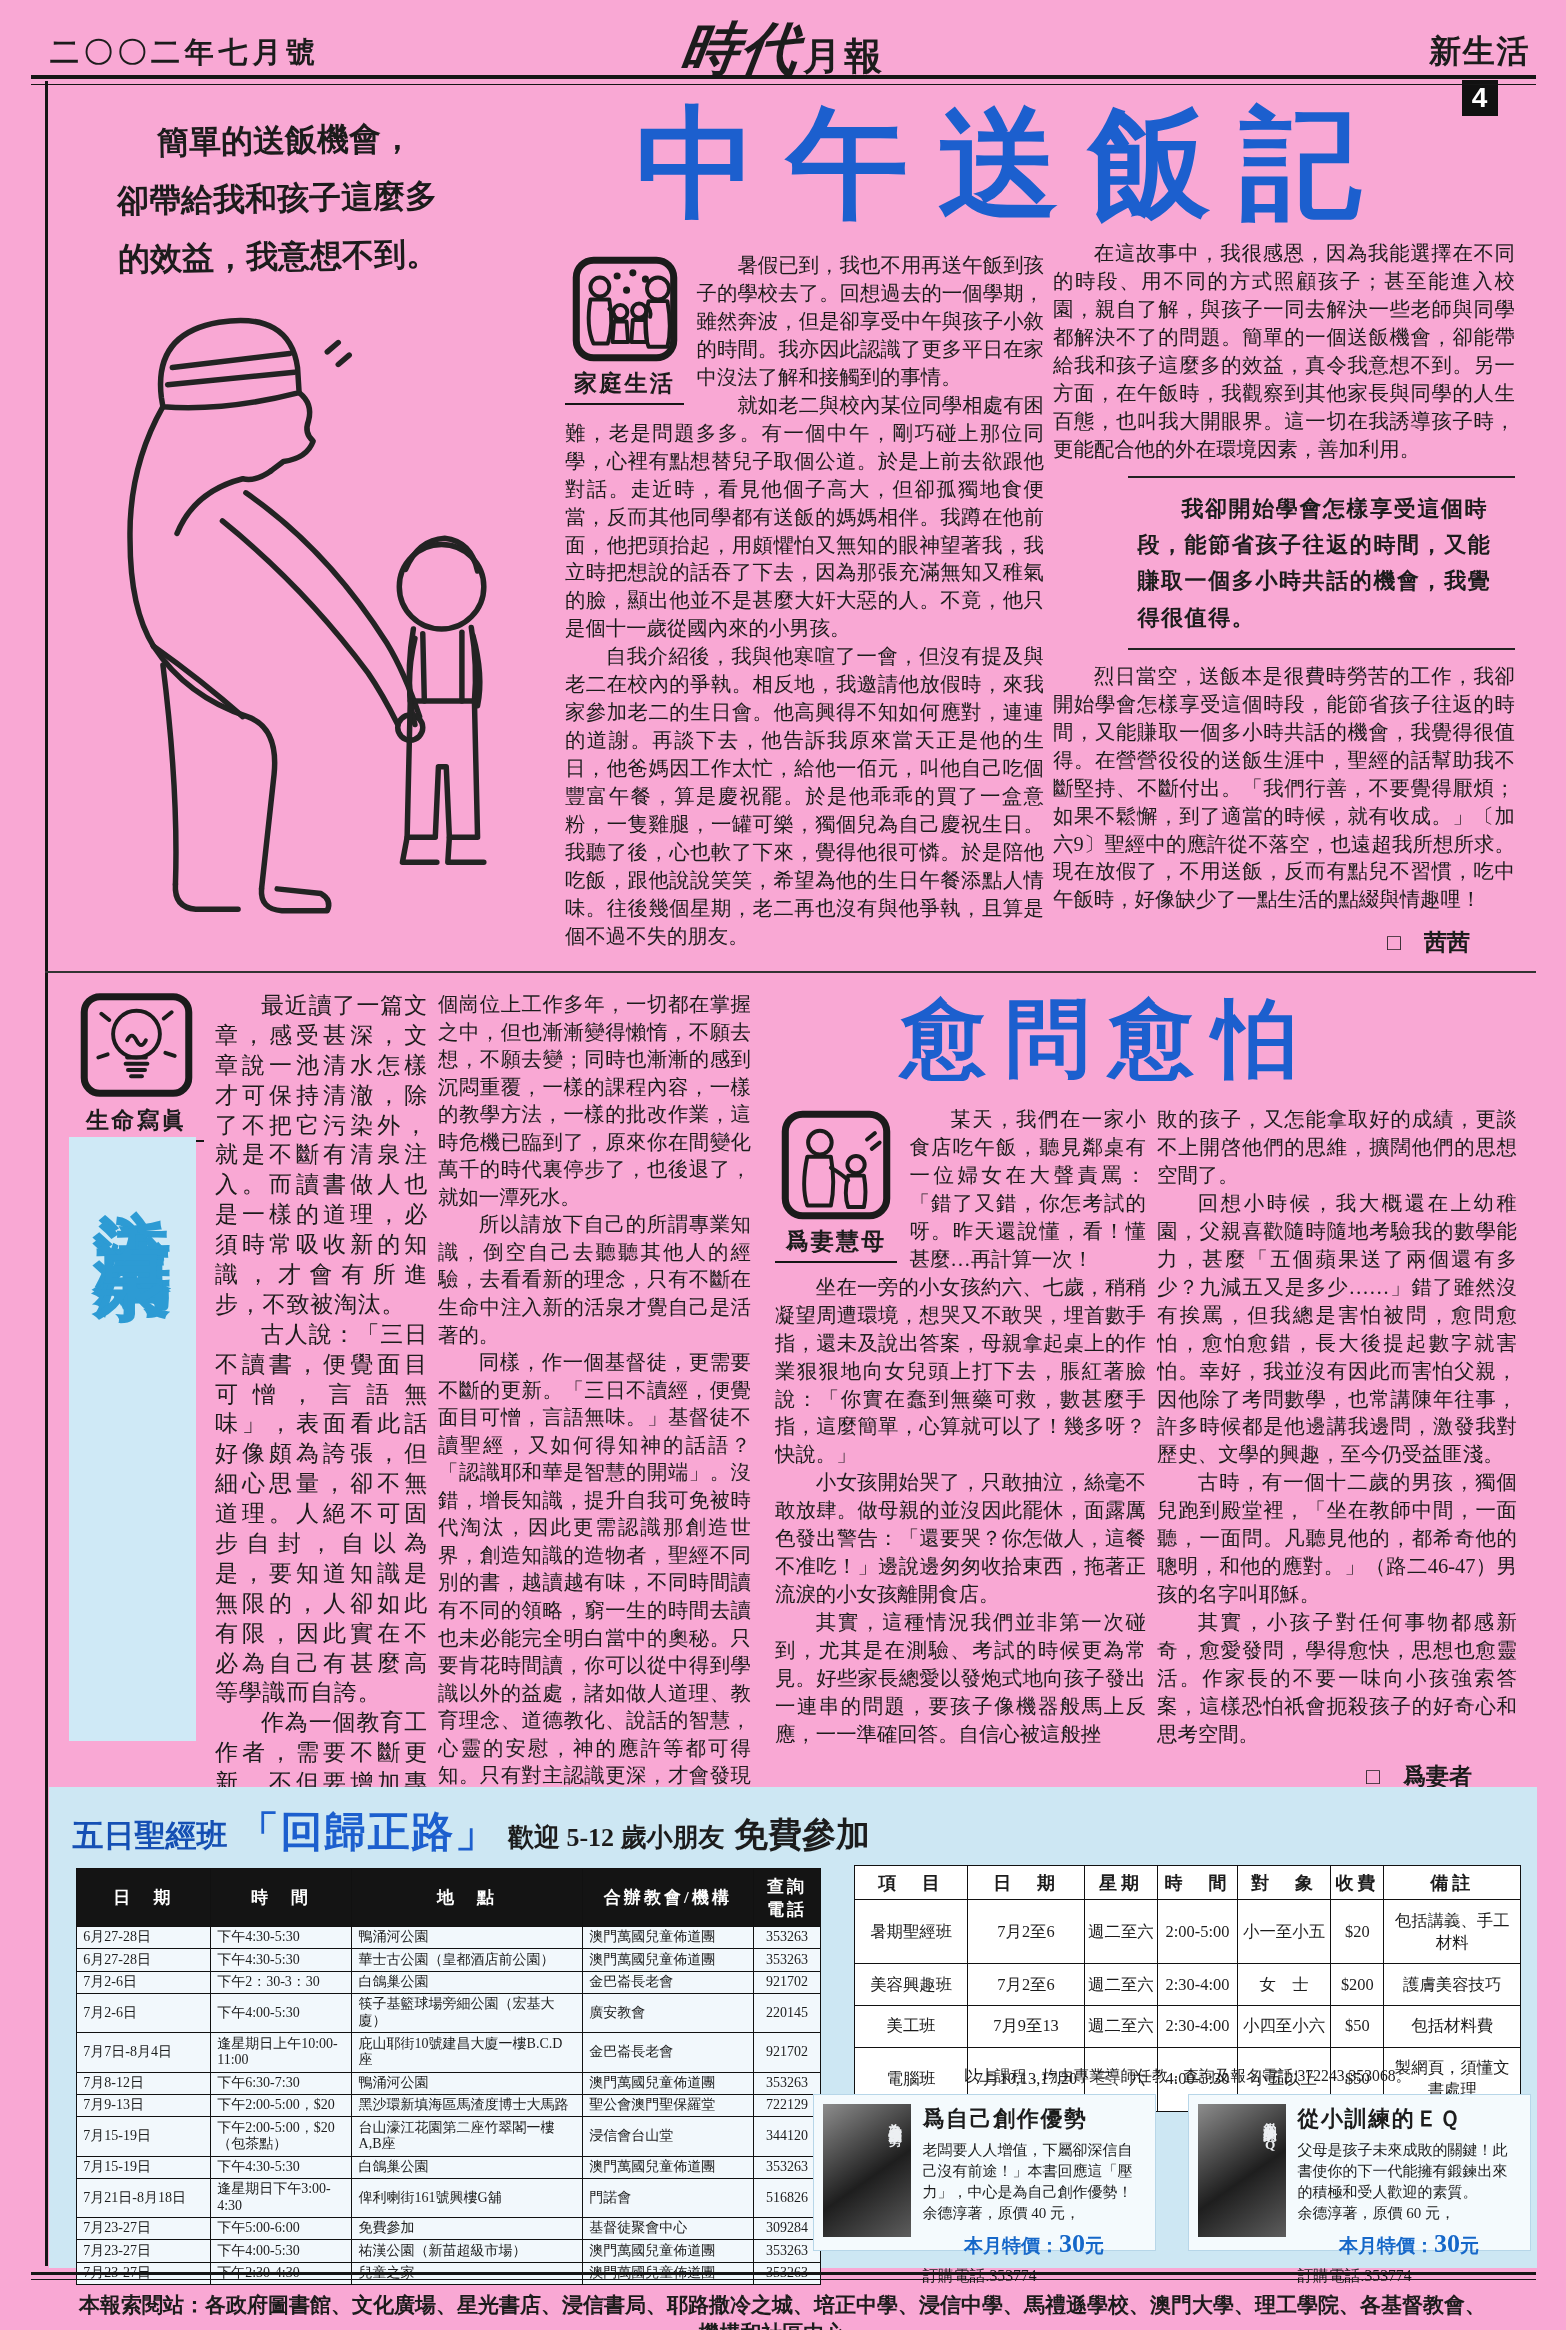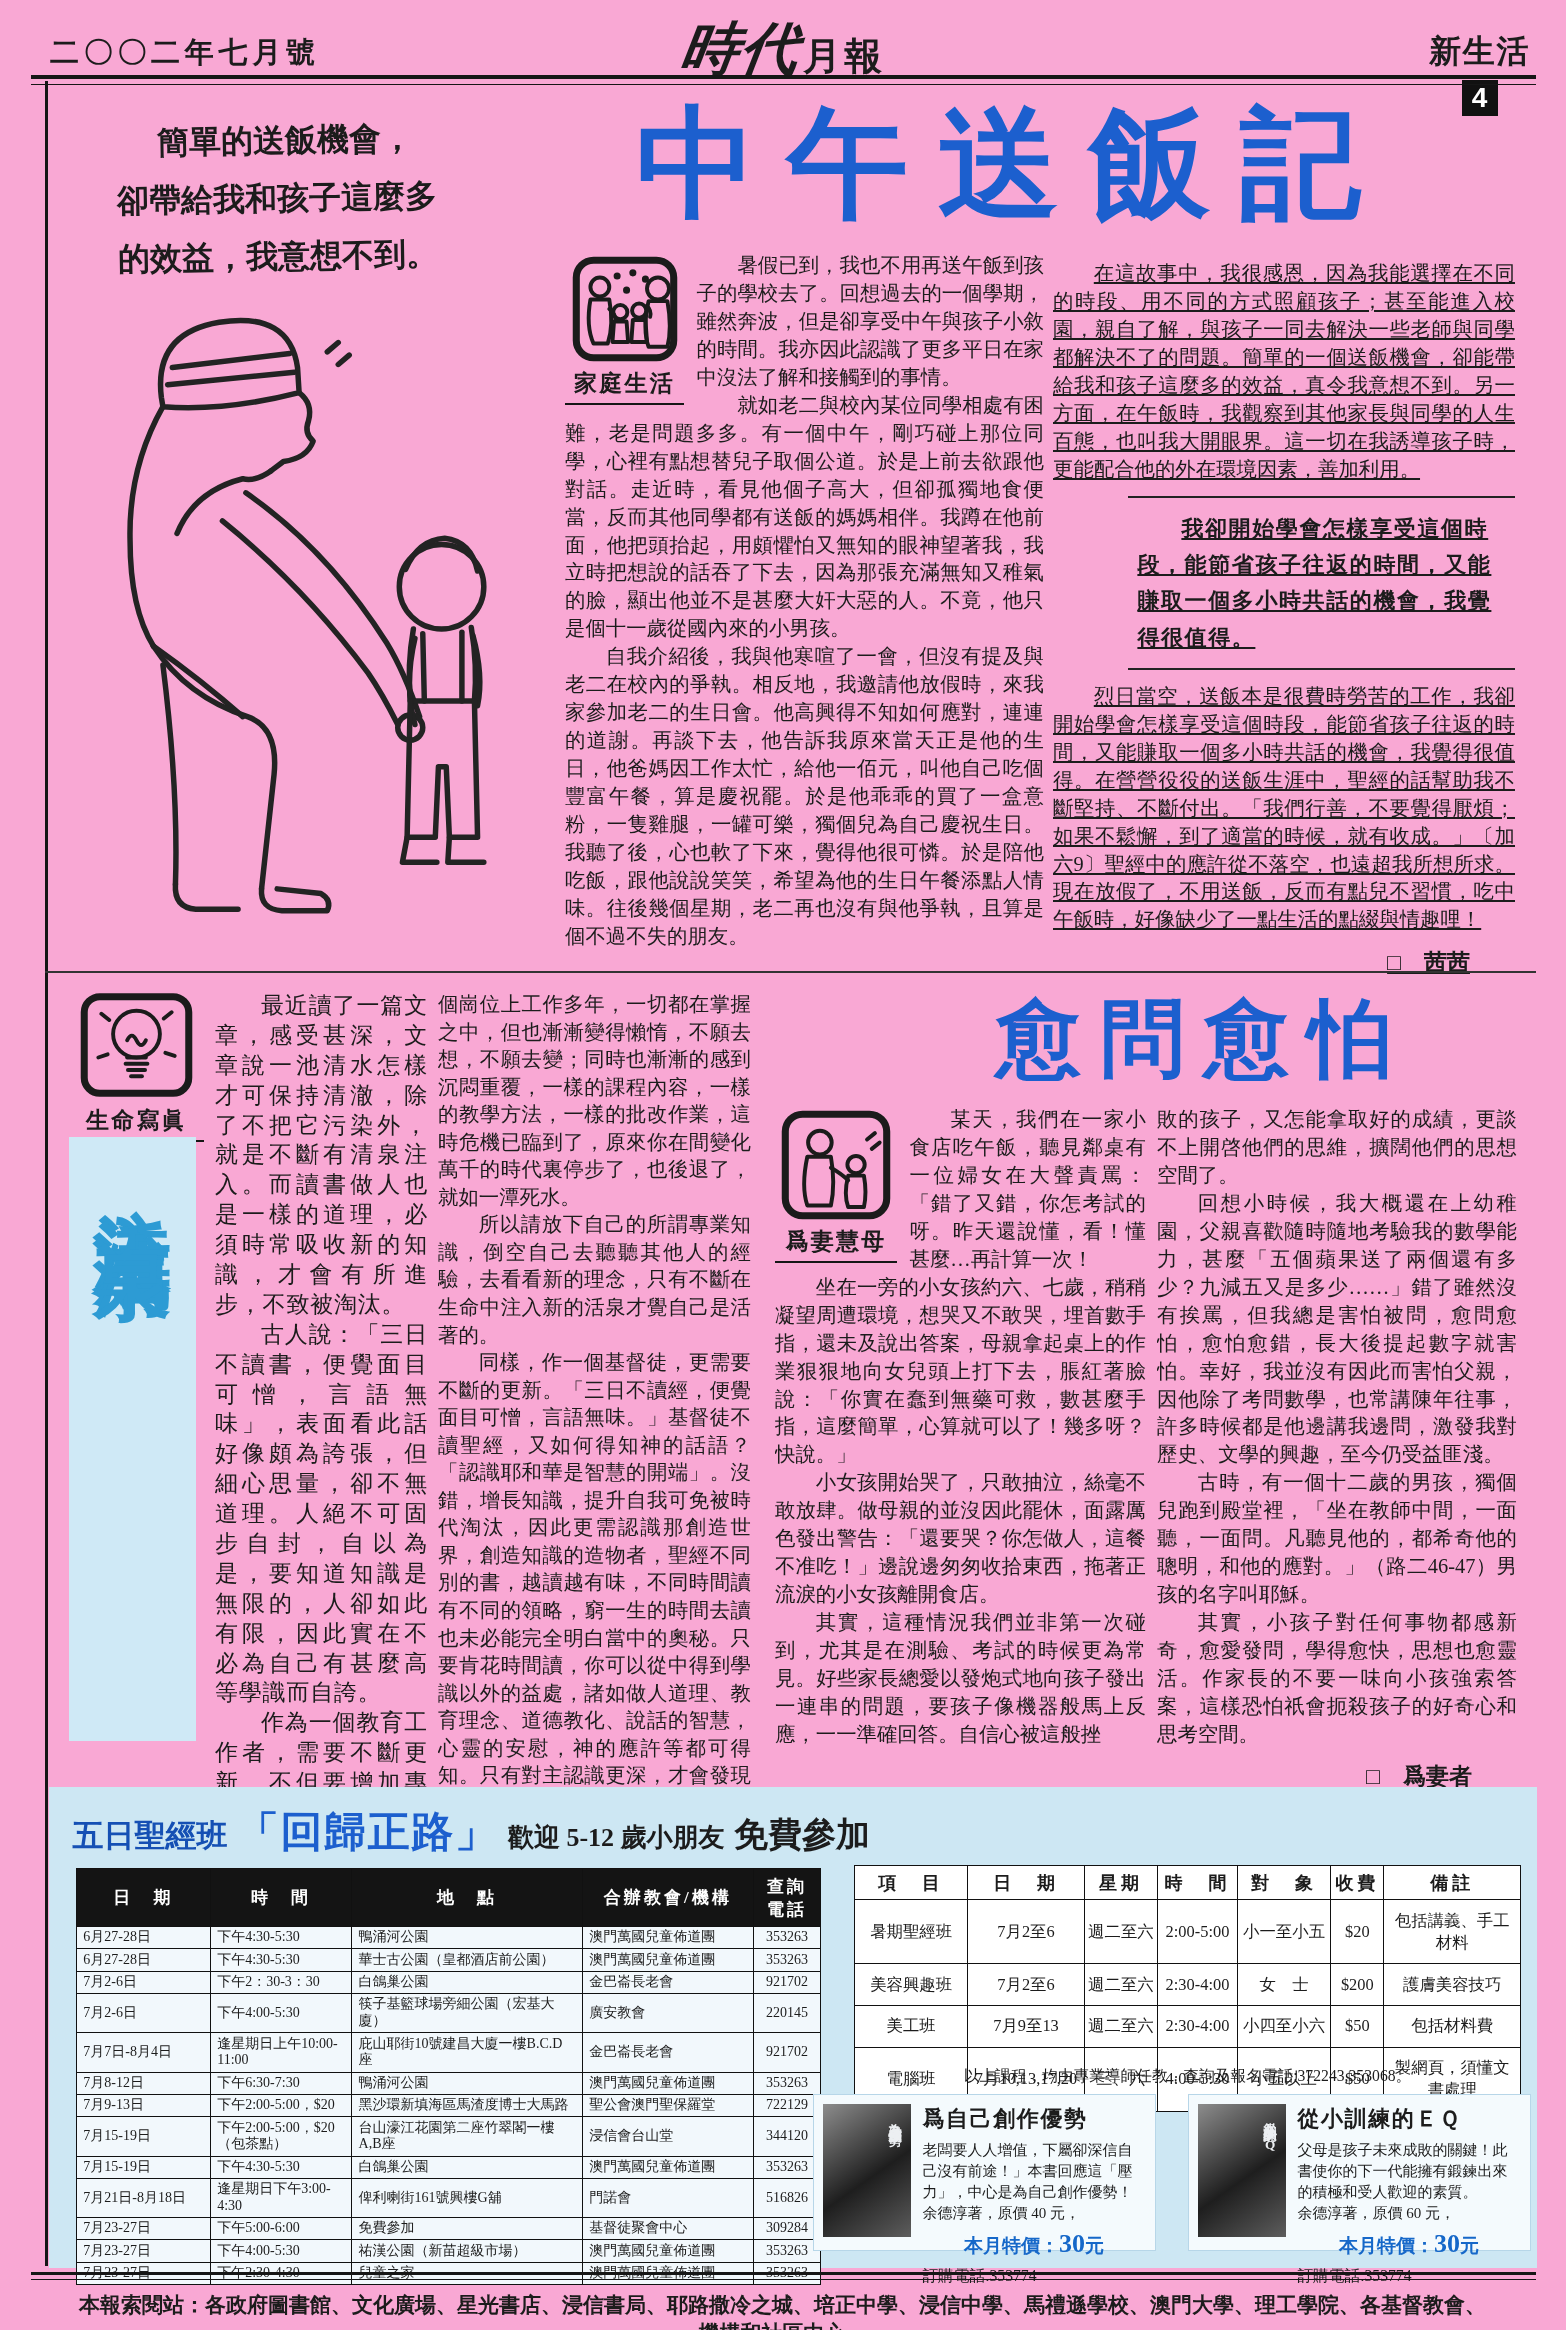--- a/index.html
+++ b/index.html
@@ -21,41 +21,41 @@
 
   
   .intro{position:absolute;left:117px;top:110px;width:470px;font-size:32px;line-height:58px;transform:rotate(-1deg);font-weight:bold;}
   .intro .l1{padding-left:41px;}
   .main-title{position:absolute;left:636px;top:83px;width:814px;font-weight:bold;font-size:121px;
               letter-spacing:30px;white-space:nowrap;}
   .illustration{position:absolute;left:69px;top:258px;width:479px;height:706px;}
   .body p{font-size:20.4px;line-height:1.37;text-align:justify;margin:0;}
   .ind{text-indent:2em;}
   .a1c1{position:absolute;left:565px;top:252px;width:479px;height:714px;overflow:hidden;}
-  .a1c2{position:absolute;left:1053px;top:260px;width:462px;height:715px;overflow:hidden;text-decoration:underline;}
+  .a1c2{position:absolute;left:1053px;top:240px;width:462px;height:715px;overflow:hidden;}
   .iconblock{float:left;width:119px;margin:1.6px 12.5px 7.8px 0;text-align:center;}
   .icon-label{margin-top:4.7px;font-weight:bold;font-size:23px;letter-spacing:2.3px;border-bottom:2.3px solid #161616;
               padding-bottom:3.9px;white-space:nowrap;}
   .quote{margin:12.5px 0 12.5px 75px;border-top:2.3px solid #222;border-bottom:2.3px solid #222;
          padding:12.5px 6.3px 12.5px 9.4px;font-weight:bold;font-size:22px;line-height:1.65;letter-spacing:1.6px;text-indent:2em;}
   .author{text-align:right;padding-right:45px;font-size:23px;font-weight:bold;margin-top:12.5px;}
   .rule-mid{position:absolute;left:45px;top:971px;width:1491px;height:1.6px;background:#333;}
 
   
   .a2icon{position:absolute;left:69px;top:990px;width:135px;text-align:center;}
   .vstrip{position:absolute;left:69px;top:1137px;width:127px;height:604px;background:#cfe9f6;display:flex;justify-content:center;}
   .vhead{writing-mode:vertical-rl;text-orientation:upright;font-family:"Liberation Sans","DejaVu Sans",sans-serif;
          font-weight:bold;font-size:78px;letter-spacing:6.3px;margin-top:7.8px;}
   .a2colA{position:absolute;left:215px;top:991px;width:213px;height:832px;overflow:hidden;}
   .a2colA p{font-size:23px;line-height:1.30;letter-spacing:0.8px;}
   .a2colB{position:absolute;left:438px;top:991px;width:313px;height:832px;overflow:hidden;}
   .a2colB p{line-height:1.35;}
 
   
-  .a3title{position:absolute;left:938px;top:982px;width:532px;text-align:center;font-weight:bold;font-size:85px;
+  .a3title{position:absolute;left:901px;top:982px;width:532px;font-weight:bold;font-size:85px;
            letter-spacing:19px;white-space:nowrap;}
   .a3c1{position:absolute;left:775px;top:1106px;width:371px;height:727px;overflow:hidden;}
   .a3c2{position:absolute;left:1157px;top:1106px;width:360px;height:727px;overflow:hidden;}
   .a3c1 .iconblock{width:122px;}
 
   
   .panel{position:absolute;left:49px;top:1787px;width:1488px;height:481px;background:#cde7f3;}
   .bc-title{position:absolute;left:23.5px;top:17px;display:flex;align-items:baseline;gap:9.4px;white-space:nowrap;}
   .bc1{font-weight:bold;font-size:31px;font-family:"Liberation Sans",sans-serif;}
   .bc2{font-weight:bold;font-size:42px;font-family:"Liberation Sans",sans-serif;letter-spacing:1.6px;}

